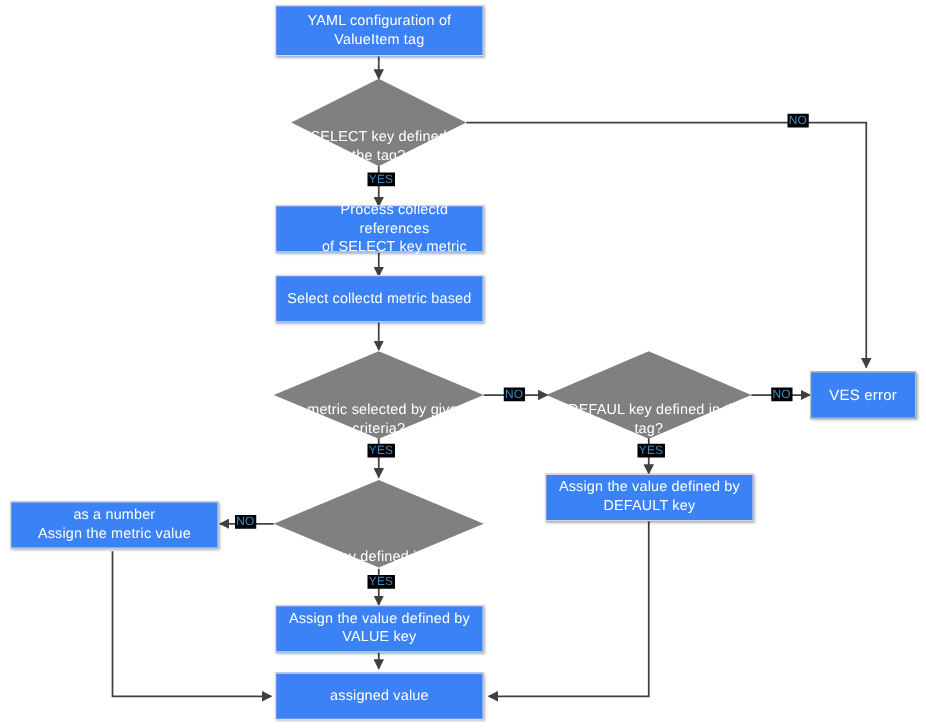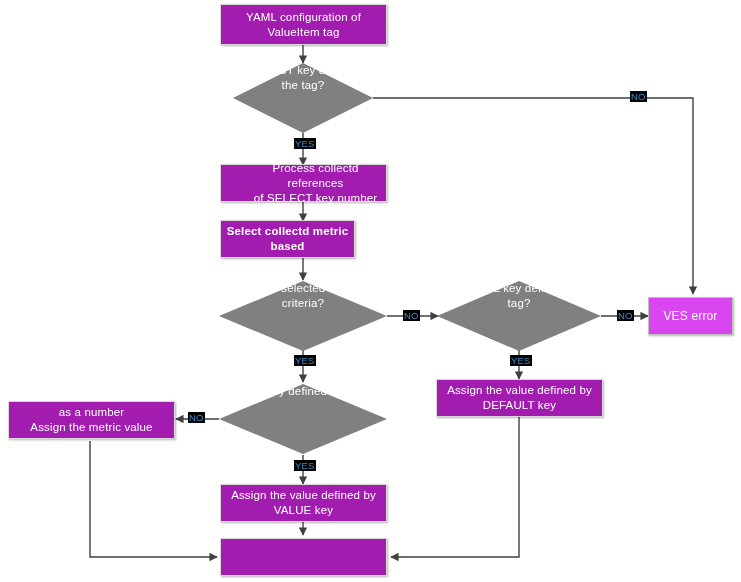--- a/index.html
+++ b/index.html
@@ -24,35 +24,35 @@
     justify-content: center;
     text-align: center;
     color: #ffffff;
     font-size: 11.5px;
     line-height: 15px;
     letter-spacing: 0.15px;
     border: 1px solid #d9d9d9;
     box-shadow: 1px 1px 2px rgba(0,0,0,0.30);
     z-index: 3;
   }
-  .box.blue { background: #a21caf; }
-  .box.red  { background: #d946ef; border-color: #bfbfbf; font-size: 12px; }
+  .box.blue { background: #3b82f6; }
+  .box.red  { background: #3b82f6; border-color: #bfbfbf; font-size: 12px; }
   .box span { display: block; padding: 0 5px; }
 
   
   .diamond {
     position: absolute;
     z-index: 3;
   }
   .diamond svg { display: block; overflow: visible; }
   .diamond .dlabel {
     position: absolute;
     left: 0; right: 0; top: 0; bottom: 0;
     display: flex;
-    align-items: flex-start;
+    align-items: flex-end;
     justify-content: center;
     text-align: center;
     color: #ffffff;
     font-size: 11.5px;
     line-height: 15px;
     letter-spacing: 0.15px;
     pointer-events: none;
   }
 
   
@@ -141,25 +141,25 @@
       <div>
         <span>Is SELECT key</span>
         <span>defined in the tag?</span>
       </div>
     </div>
   </div>
 
   <div class="box blue" style="left:220px; top:164px; width:167px; height:38px;padding-left:24px;">
     <div>
       <span>Process collectd references</span>
-      <span>of SELECT key number</span>
-    </div>
-  </div>
-
-  <div class="box blue" style="left:220px; top:220px; width:135px; height:38px;font-weight:bold;">
+      <span>of SELECT key metric</span>
+    </div>
+  </div>
+
+  <div class="box blue" style="left:220px; top:220px; width:167px; height:38px;">
     <div>
       <span>Select collectd metric based</span>
     </div>
   </div>
 
   <div class="diamond" style="left:437px; top:281px; width:164px; height:70px;">
     <svg width="164" height="70" viewBox="0 0 164 70">
       <polygon points="82,0 164,35 82,70 0,35" fill="#808080"></polygon>
     </svg>
     <div class="dlabel">
@@ -216,16 +216,17 @@
 
   <div class="box blue" style="left:220px; top:484px; width:167px; height:38px;">
     <div>
       <span>Assign the value defined by</span>
       <span>VALUE key</span>
     </div>
   </div>
 
   <div class="box blue" style="left:220px; top:538px; width:167px; height:38px;">
     <div>
+      <span>assigned value</span>
     </div>
   </div>
 
 </div>
 
 </body></html>

